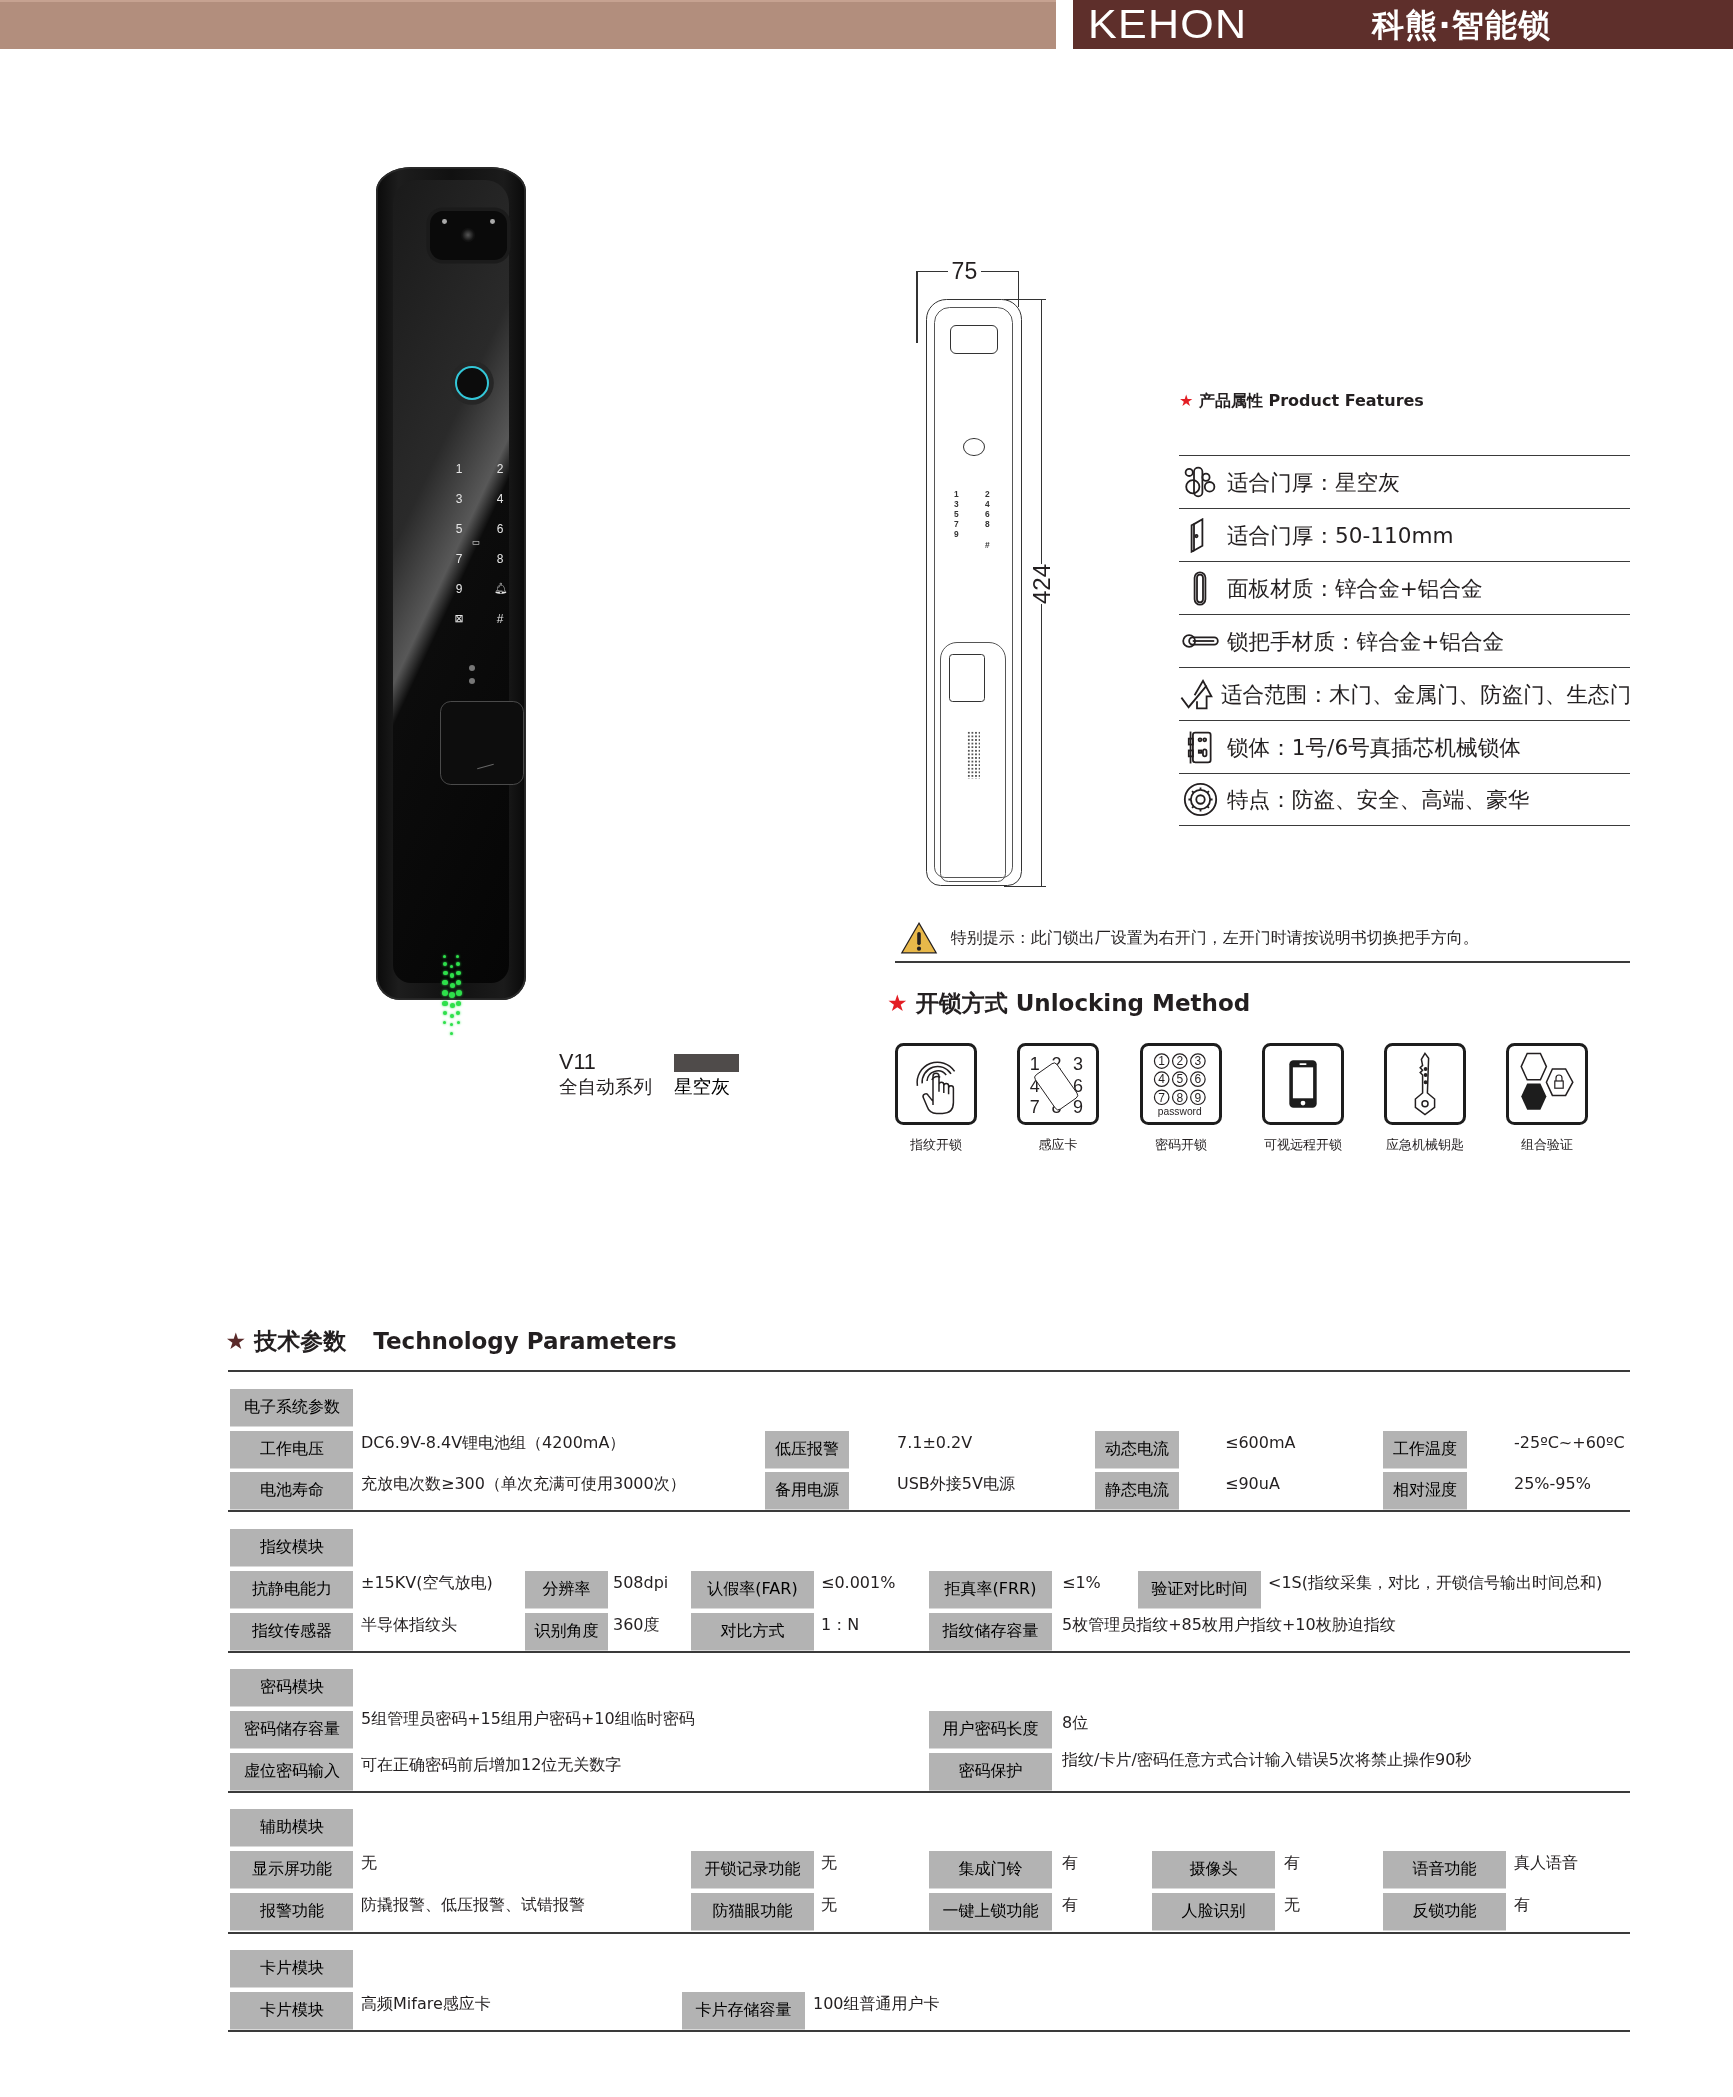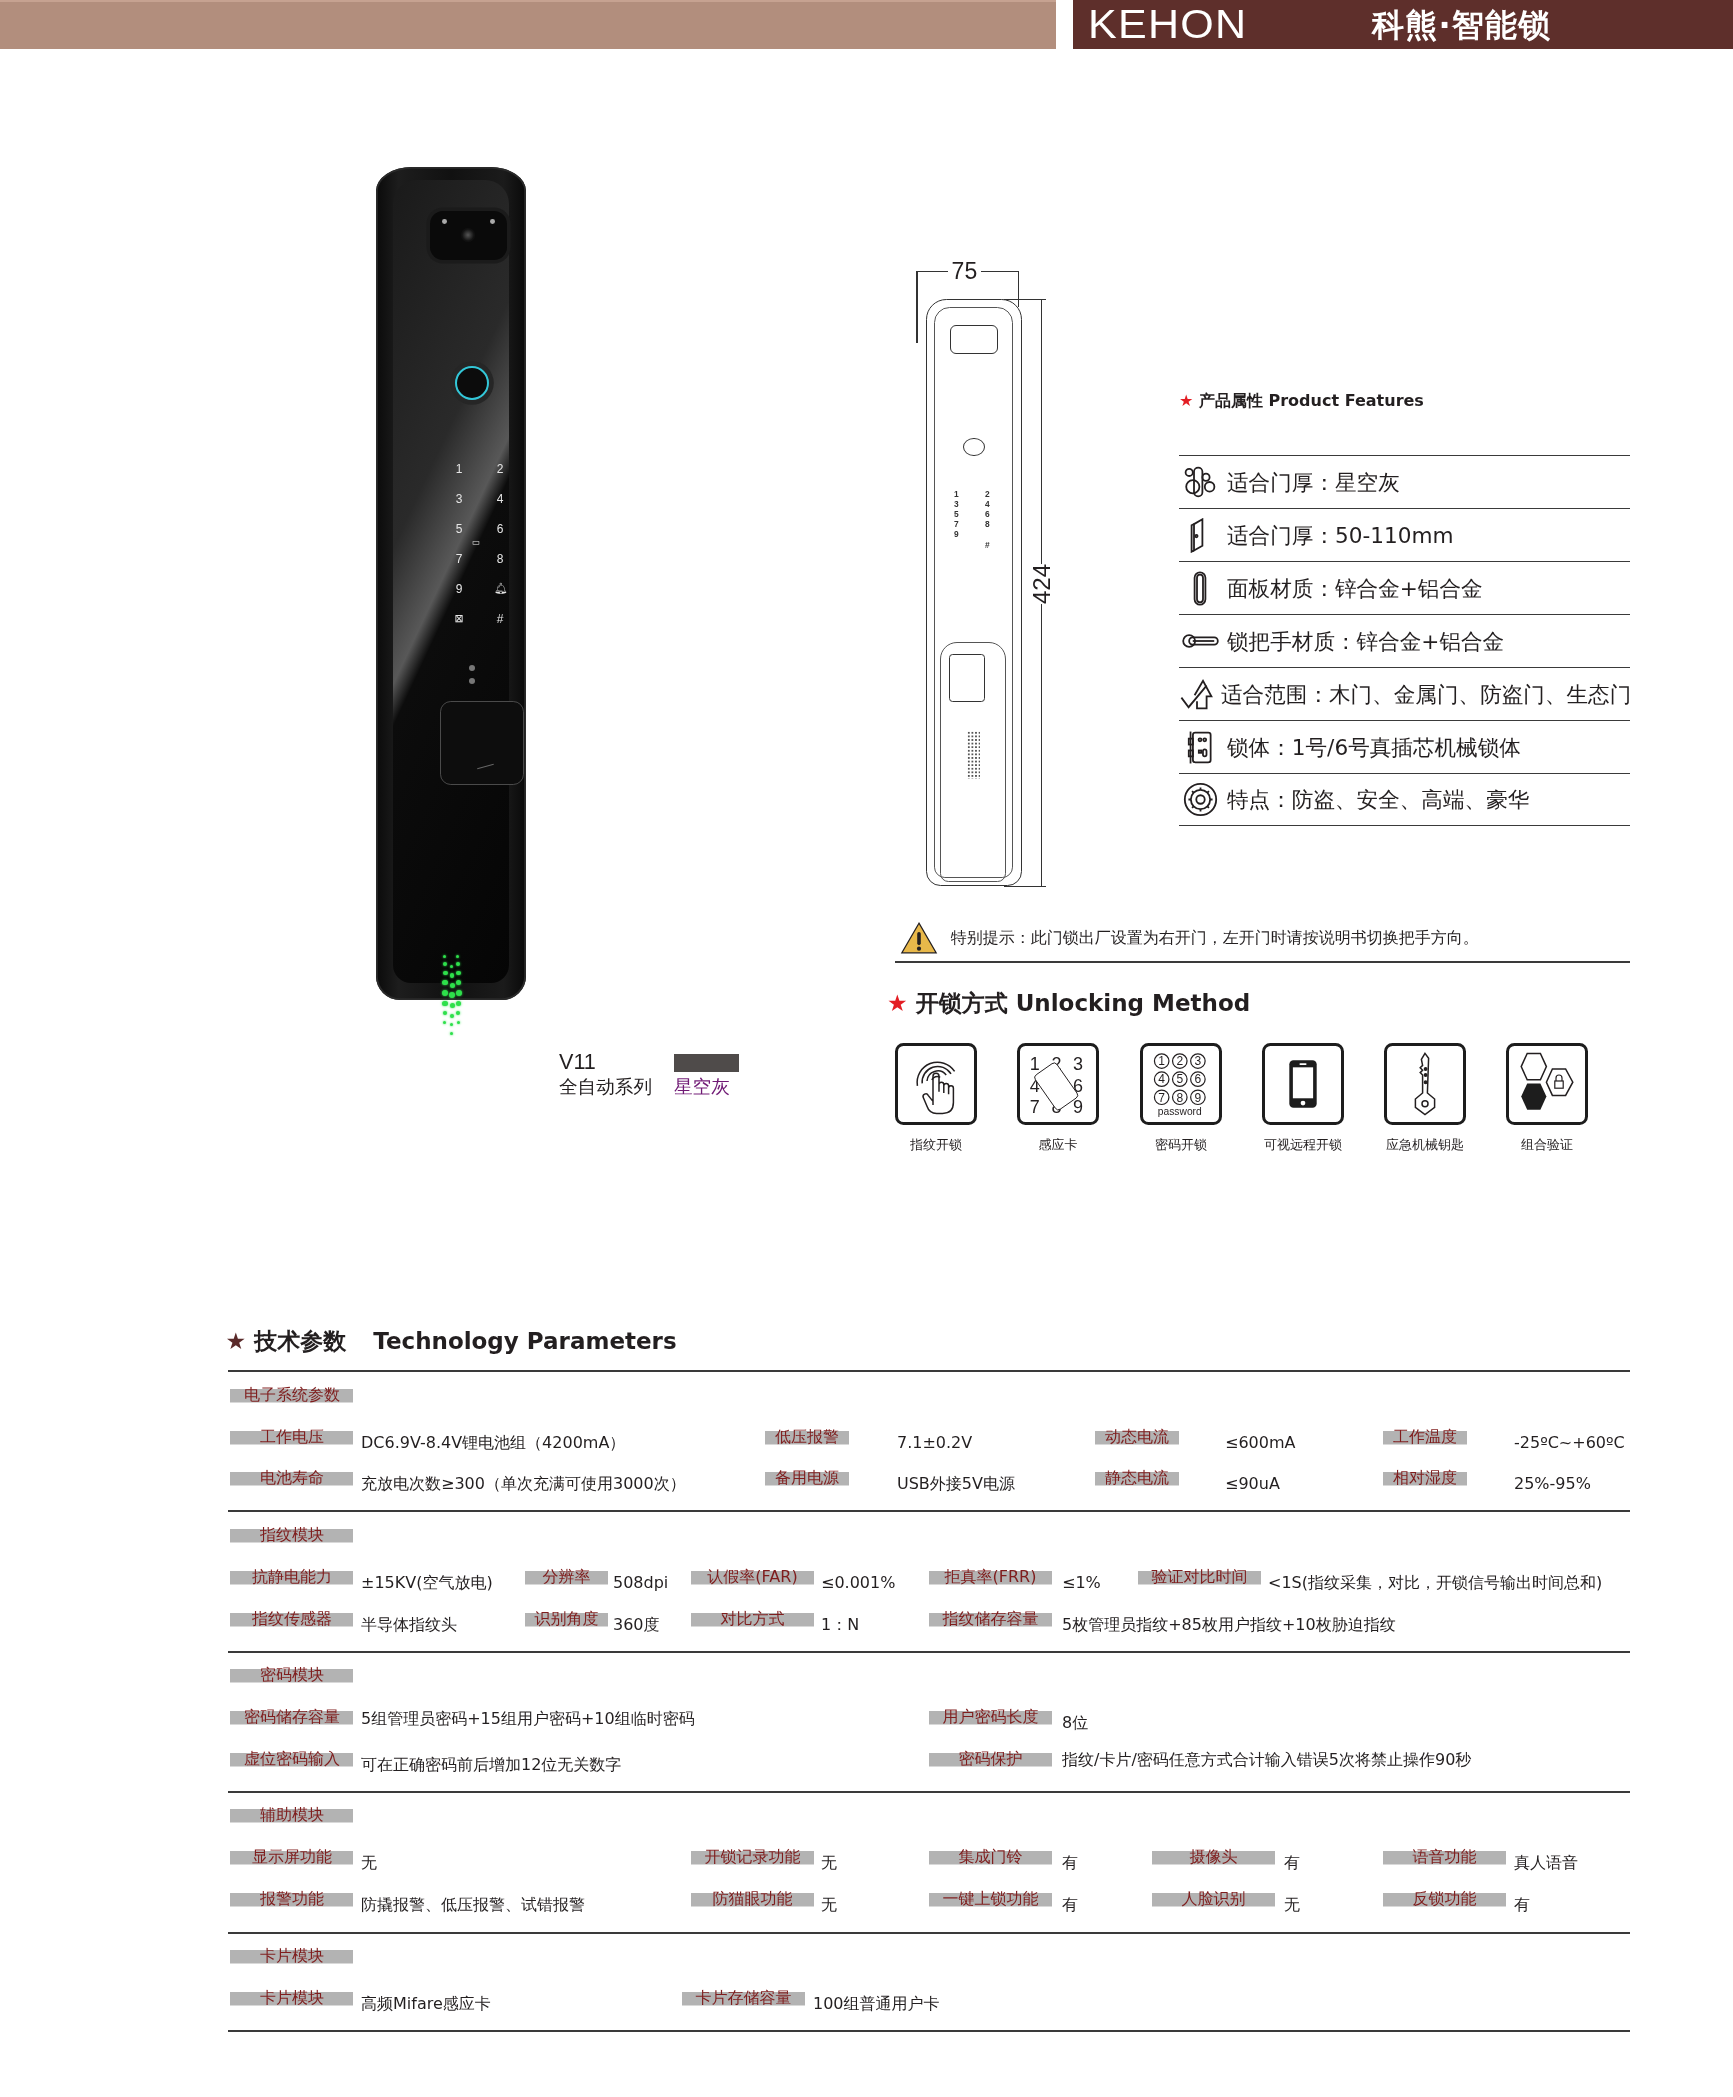--- a/index.html
+++ b/index.html
@@ -26,21 +26,21 @@
   .dots2 { position: absolute; left: 76px; top: 485px; width: 6px; height: 6px; border-radius: 50%; background: #777; box-shadow: 0 13px 0 #777; }
   .handle-pad { position: absolute; left: 47px; top: 521px; width: 84px; height: 84px; border-radius: 10.8px; border: 1.2px solid #4a4a4a; background: #0d0d0d; }
   .handle-arrow { position: absolute; left: 36px; top: 64px; width: 17px; height: 1.2px; background: #666; transform: rotate(-15deg); }
   .green-leds { position: absolute; left: 67px; top: 788px; }
   .gled { position: absolute; border-radius: 50%; background: #2ee04b; box-shadow: 0 0 2.4px #2ee04b; }
 
   
   .model-code { position: absolute; left: 559px; top: 1049px; font-family: "Liberation Sans", sans-serif; font-size: 21.6px; color: #231f20; }
   .model-series { position: absolute; left: 559px; top: 1074px; font-size: 18.6px; color: #231f20; }
   .swatch { position: absolute; left: 674px; top: 1054px; width: 65px; height: 18px; background: #4f4b4a; }
-  .color-name { position: absolute; left: 674px; top: 1074px; font-size: 18.6px; color: #701a75; }
+  .color-name { position: absolute; left: 674px; top: 1074px; font-size: 18.6px; color: #000000; }
 
   
   .drawing { position: absolute; left: 914px; top: 258px; width: 150px; height: 635px; }
   .dim-line { position: absolute; background: #333; }
   .dim-label { position: absolute; font-family: "Liberation Sans", sans-serif; font-size: 23px; color: #231f20; background: #fff; padding: 0 3.6px; }
   .dim-vert { position: absolute; font-family: "Liberation Sans", sans-serif; font-size: 24px; color: #231f20; background: #fff; transform: rotate(-90deg); transform-origin: center; }
   .draw-outline { position: absolute; left: 12px; top: 41px; width: 96px; height: 587px; border: 1.8px solid #333; border-radius: 20.4px 20.4px 14.4px 14.4px; }
   .draw-inner { position: absolute; left: 20.4px; top: 49px; width: 79px; height: 571px; border: 1.2px solid #555; border-radius: 15.6px 15.6px 10.8px 10.8px; }
   .draw-cam { position: absolute; left: 36px; top: 67px; width: 48px; height: 29px; border: 1.8px solid #333; border-radius: 6px; }
   .draw-fp { position: absolute; left: 49px; top: 180px; width: 21.6px; height: 18px; border: 1.8px solid #333; border-radius: 50%; }
@@ -66,21 +66,21 @@
   .methods { position: absolute; left: 895px; top: 1043px; width: 695px; height: 108px; }
   .method { position: absolute; top: 0; width: 82px; }
   .method-box { width: 82px; height: 82px; border: 3px solid #1d1d1d; border-radius: 8.4px; display: flex; align-items: center; justify-content: center; background: #fff; }
   .method-label { margin-top: 10.8px; width: 120px; margin-left: -19px; text-align: center; font-size: 13px; color: #231f20; }
 
   
   .tech { position: absolute; left: 228px; top: 1324px; width: 1402px; }
   .tech-head-rule { position: absolute; left: 0; top: 46px; width: 1402px; height: 2.4px; background: #3a3a3a; }
   .block { position: absolute; left: 0; width: 1402px; }
   .block-rule { position: absolute; left: 0; width: 1402px; height: 1.8px; background: #3a3a3a; }
-  .tag { position: absolute; height: 14px; background: #b3b3b3; font-size: 16px; color: #7f1d1d; display: flex; align-items: center; justify-content: center; white-space: nowrap; border-bottom: 0.6px solid #d9d9d9; }
+  .tag { position: absolute; height: 38px; background: #b3b3b3; font-size: 16px; color: #000000; display: flex; align-items: center; justify-content: center; white-space: nowrap; border-bottom: 0.6px solid #d9d9d9; }
   .val { position: absolute; font-size: 16px; color: #231f20; white-space: nowrap; line-height: 23px; }
 </style>
 </head>
 <body>
 
 <div class="hdr-left"></div>
 <div class="hdr-right"></div>
 <div class="logo">KEHON</div>
 <div class="brand-cn">科熊·智能锁</div>
 

